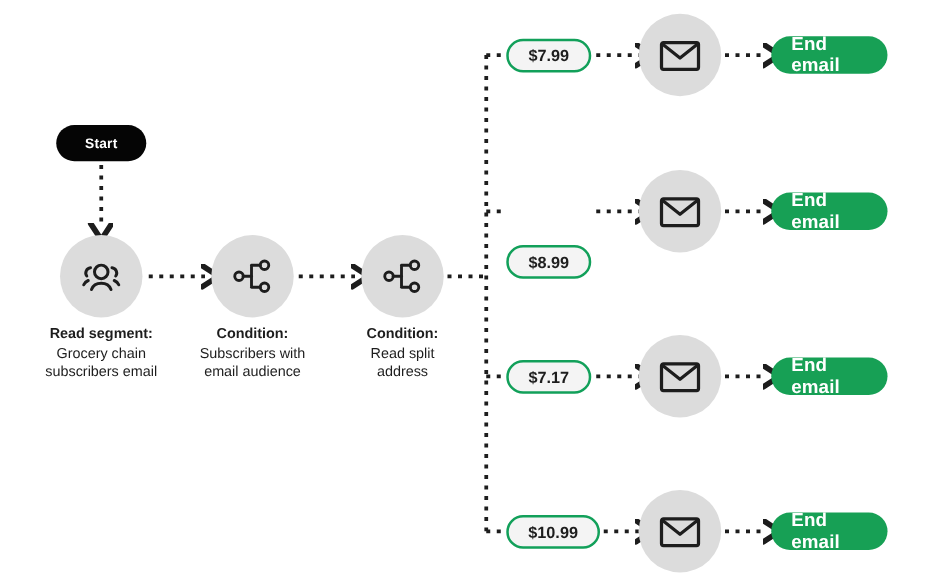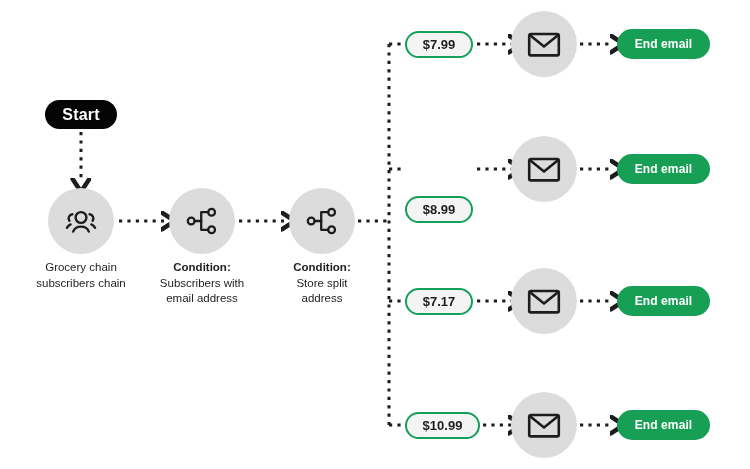--- a/index.html
+++ b/index.html
@@ -30,21 +30,21 @@
   
   .start-pill {
     position: absolute;
     left: 45px;
     top: 100px;
     width: 72px;
     height: 29px;
     border-radius: 15px;
     background: #050505;
     color: #ffffff;
-    font-size: 16px;
+    font-size: 11px;
     font-weight: bold;
     letter-spacing: .2px;
     display: flex;
     align-items: center;
     justify-content: center;
   }
 
   
   .node-circle {
     position: absolute;
@@ -94,21 +94,21 @@
     padding: 0 12px;
   }
 
   
   .end-btn {
     position: absolute;
     height: 30px;
     border-radius: 15px;
     background: #17a055;
     color: #ffffff;
-    font-size: 12px;
+    font-size: 15px;
     font-weight: bold;
     display: flex;
     align-items: center;
     justify-content: center;
     box-sizing: border-box;
     padding: 0 16px;
     letter-spacing: .1px;
   }
 </style>
 </head>
@@ -162,59 +162,60 @@
         <circle cx="18" cy="11.5" r="5.4"></circle>
         <path d="M10.2,25.6 a8.2,7.2 0 0 1 15.6,0"></path>
         <path d="M9.4,8.2 a4.2,4.2 0 0 0 -3.0,6.6"></path>
         <path d="M26.6,8.2 a4.2,4.2 0 0 1 3.0,6.6"></path>
         <path d="M4.0,21.8 a7.4,6.0 0 0 1 3.6,-3.4"></path>
         <path d="M32.0,21.8 a7.4,6.0 0 0 0 -3.6,-3.4"></path>
       </svg>
     </span>
   </div>
   <div class="node-caption" style="left:1px; top:260px;">
+    <span class="cap-title">Read segment:</span>
     <span class="cap-body">Grocery chain</span>
-    <span class="cap-body">subscribers chain</span>
+    <span class="cap-body">subscribers email</span>
   </div>
 
   <div class="node-circle" style="left:169px; top:188px;">
     <span>
       <svg width="32" height="30" viewBox="0 0 32 30" fill="none" stroke="#1d1d1d" stroke-width="2.3" stroke-linecap="round" stroke-linejoin="round">
         <circle cx="5.2" cy="15" r="3.4"></circle>
         <circle cx="25.6" cy="6.2" r="3.4"></circle>
         <circle cx="25.6" cy="23.8" r="3.4"></circle>
         <path d="M8.6,15 L15.2,15"></path>
         <path d="M15.2,7.4 L15.2,22.6"></path>
         <path d="M15.2,6.2 L22.2,6.2"></path>
         <path d="M15.2,23.8 L22.2,23.8"></path>
       </svg>
     </span>
   </div>
   <div class="node-caption" style="left:122px; top:260px;">
     <span class="cap-title">Condition:</span>
     <span class="cap-body">Subscribers with</span>
-    <span class="cap-body">email address</span>
+    <span class="cap-body">email audience</span>
   </div>
 
   <div class="node-circle" style="left:289px; top:188px;">
     <span>
       <svg width="32" height="30" viewBox="0 0 32 30" fill="none" stroke="#1d1d1d" stroke-width="2.3" stroke-linecap="round" stroke-linejoin="round">
         <circle cx="5.2" cy="15" r="3.4"></circle>
         <circle cx="25.6" cy="6.2" r="3.4"></circle>
         <circle cx="25.6" cy="23.8" r="3.4"></circle>
         <path d="M8.6,15 L15.2,15"></path>
         <path d="M15.2,7.4 L15.2,22.6"></path>
         <path d="M15.2,6.2 L22.2,6.2"></path>
         <path d="M15.2,23.8 L22.2,23.8"></path>
       </svg>
     </span>
   </div>
   <div class="node-caption" style="left:242px; top:260px;">
     <span class="cap-title">Condition:</span>
-    <span class="cap-body">Store split</span>
+    <span class="cap-body">Read split</span>
     <span class="cap-body">address</span>
   </div>
 
   <div class="price-pill" style="left:405px; top:31px; width:68px;">
     <span>$7.99</span>
   </div>
   <div class="node-circle" style="left:511px; top:11px;">
     <span>
       <svg width="34" height="27" viewBox="0 0 34 27" fill="none" stroke="#1d1d1d" stroke-width="2.6" stroke-linecap="round" stroke-linejoin="round">
         <rect x="2.2" y="3.0" width="29.6" height="21.4" rx="1.6"></rect>

